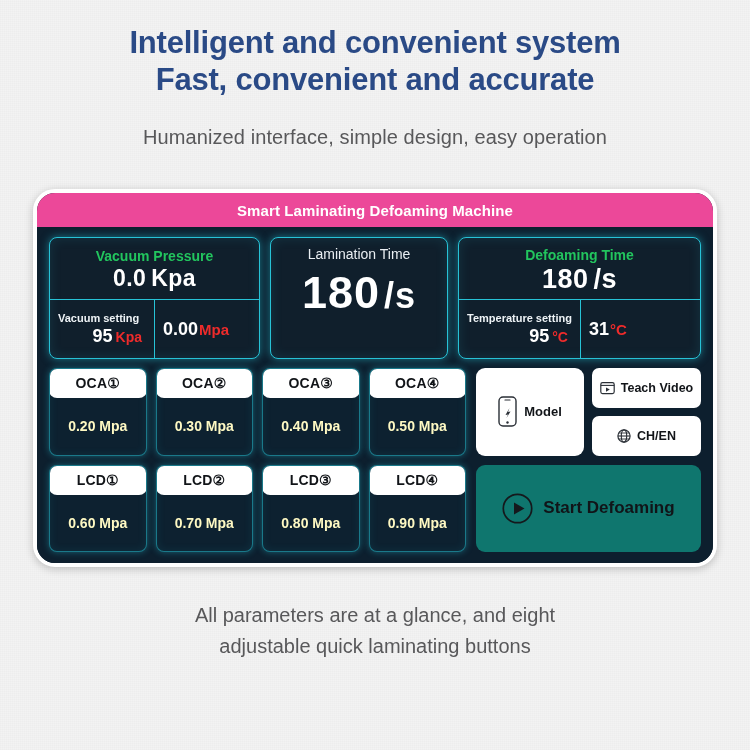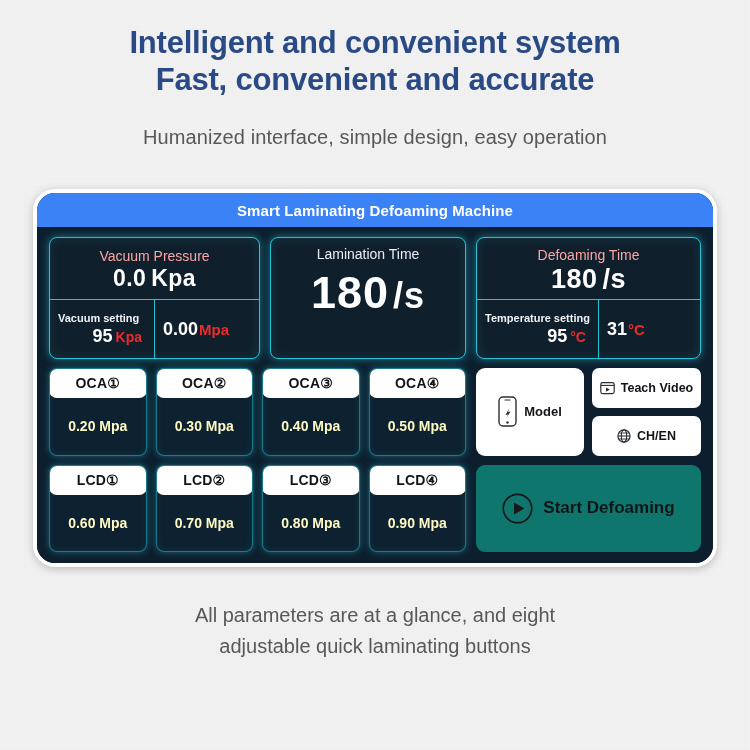--- a/index.html
+++ b/index.html
@@ -67,21 +67,21 @@
     border: 4px solid #ffffff;
     box-shadow: 0 2px 8px rgba(0,0,0,0.22);
     overflow: hidden;
     display: flex;
     flex-direction: column;
   }
 
   .device-titlebar {
     height: 34px;
     flex: none;
-    background: #3b82f6;
+    background: #ec4899;
     display: flex;
     align-items: center;
     justify-content: center;
     color: #ffffff;
     font-size: 15px;
     font-weight: bold;
     letter-spacing: 0.1px;
   }
 
   .device-body {
@@ -117,40 +117,41 @@
   }
   .gauge-mid {
     flex: 1;
     display: flex;
     flex-direction: column;
     align-items: center;
     justify-content: flex-start;
     padding-top: 7px;
   }
   .gauge-right {
-    width: 225px;
+    width: 243px;
     flex: none;
     display: flex;
     flex-direction: column;
   }
 
   .gauge-top {
     flex: none;
     height: 62px;
     display: flex;
     flex-direction: column;
     align-items: center;
     justify-content: center;
     border-bottom: 1px solid #27c2d6;
     padding-top: 2px;
   }
   .gauge-label {
-    color: #fca5a5;
+    color: #22c55e;
     font-size: 14px;
     line-height: 18px;
+    font-weight: bold;
   }
   .gauge-big {
     color: #ffffff;
     font-size: 23px;
     font-weight: bold;
     line-height: 27px;
     letter-spacing: 0.4px;
   }
   .gauge-big .unit { margin-left: 5px; }
 

